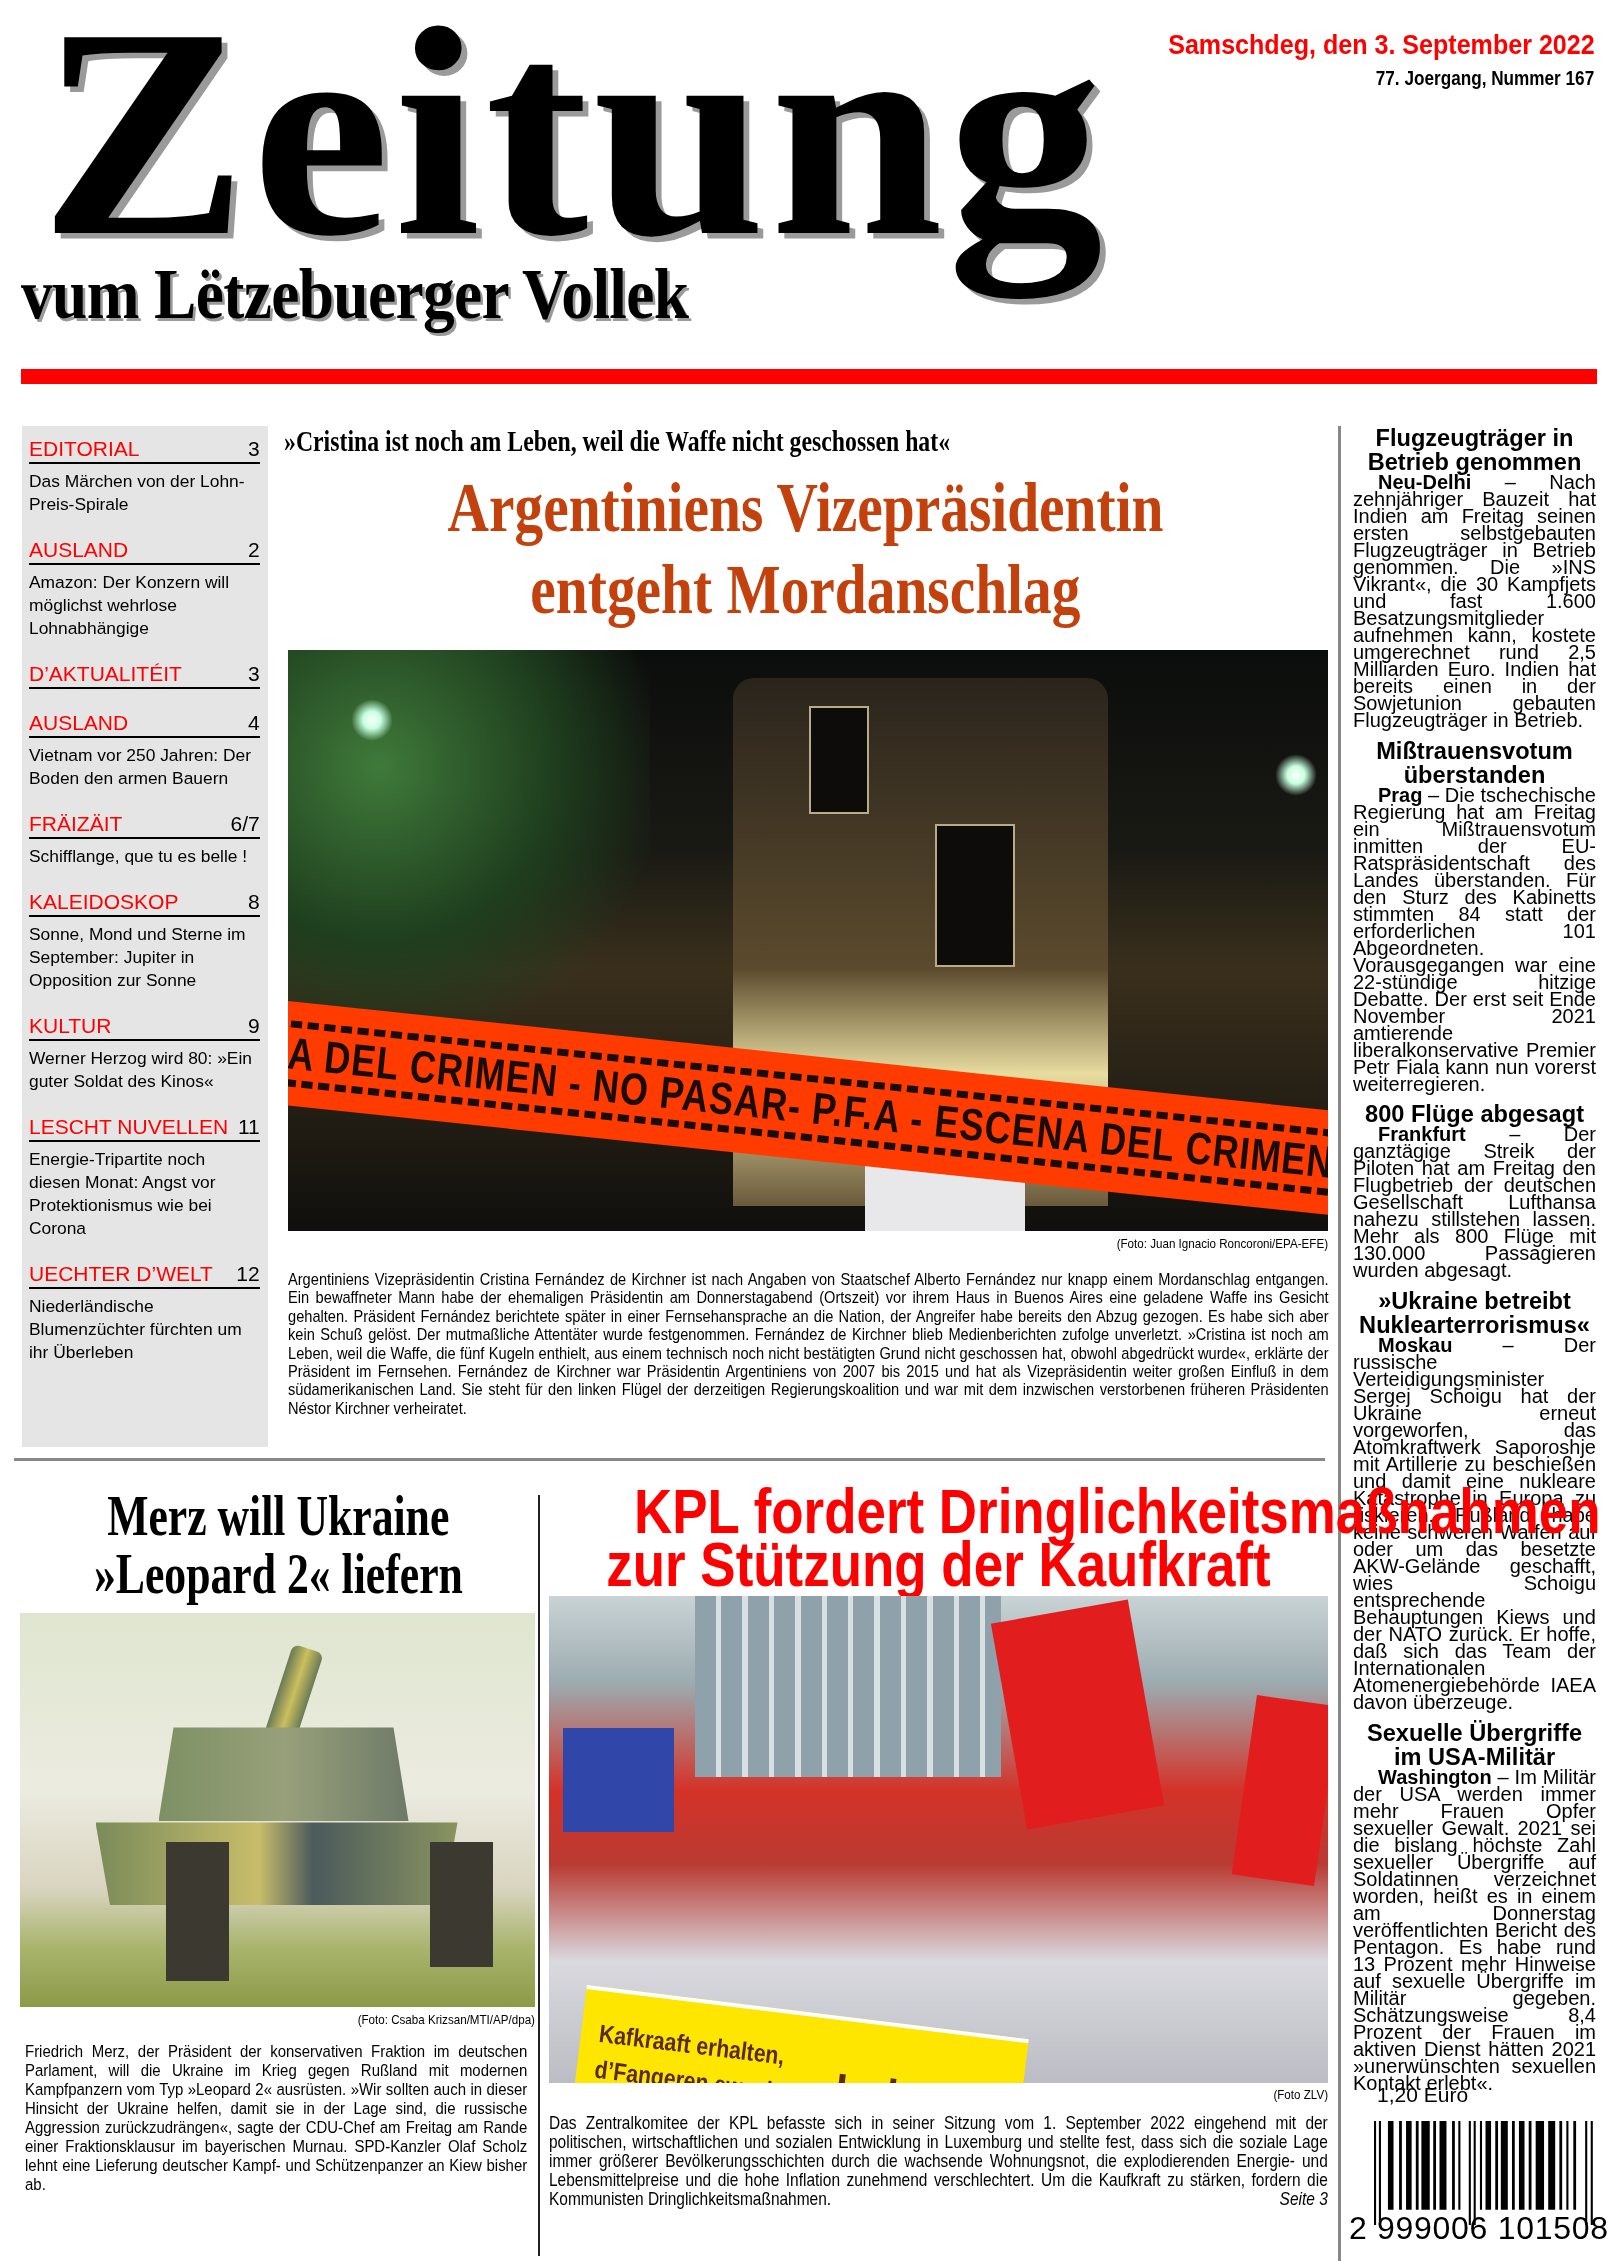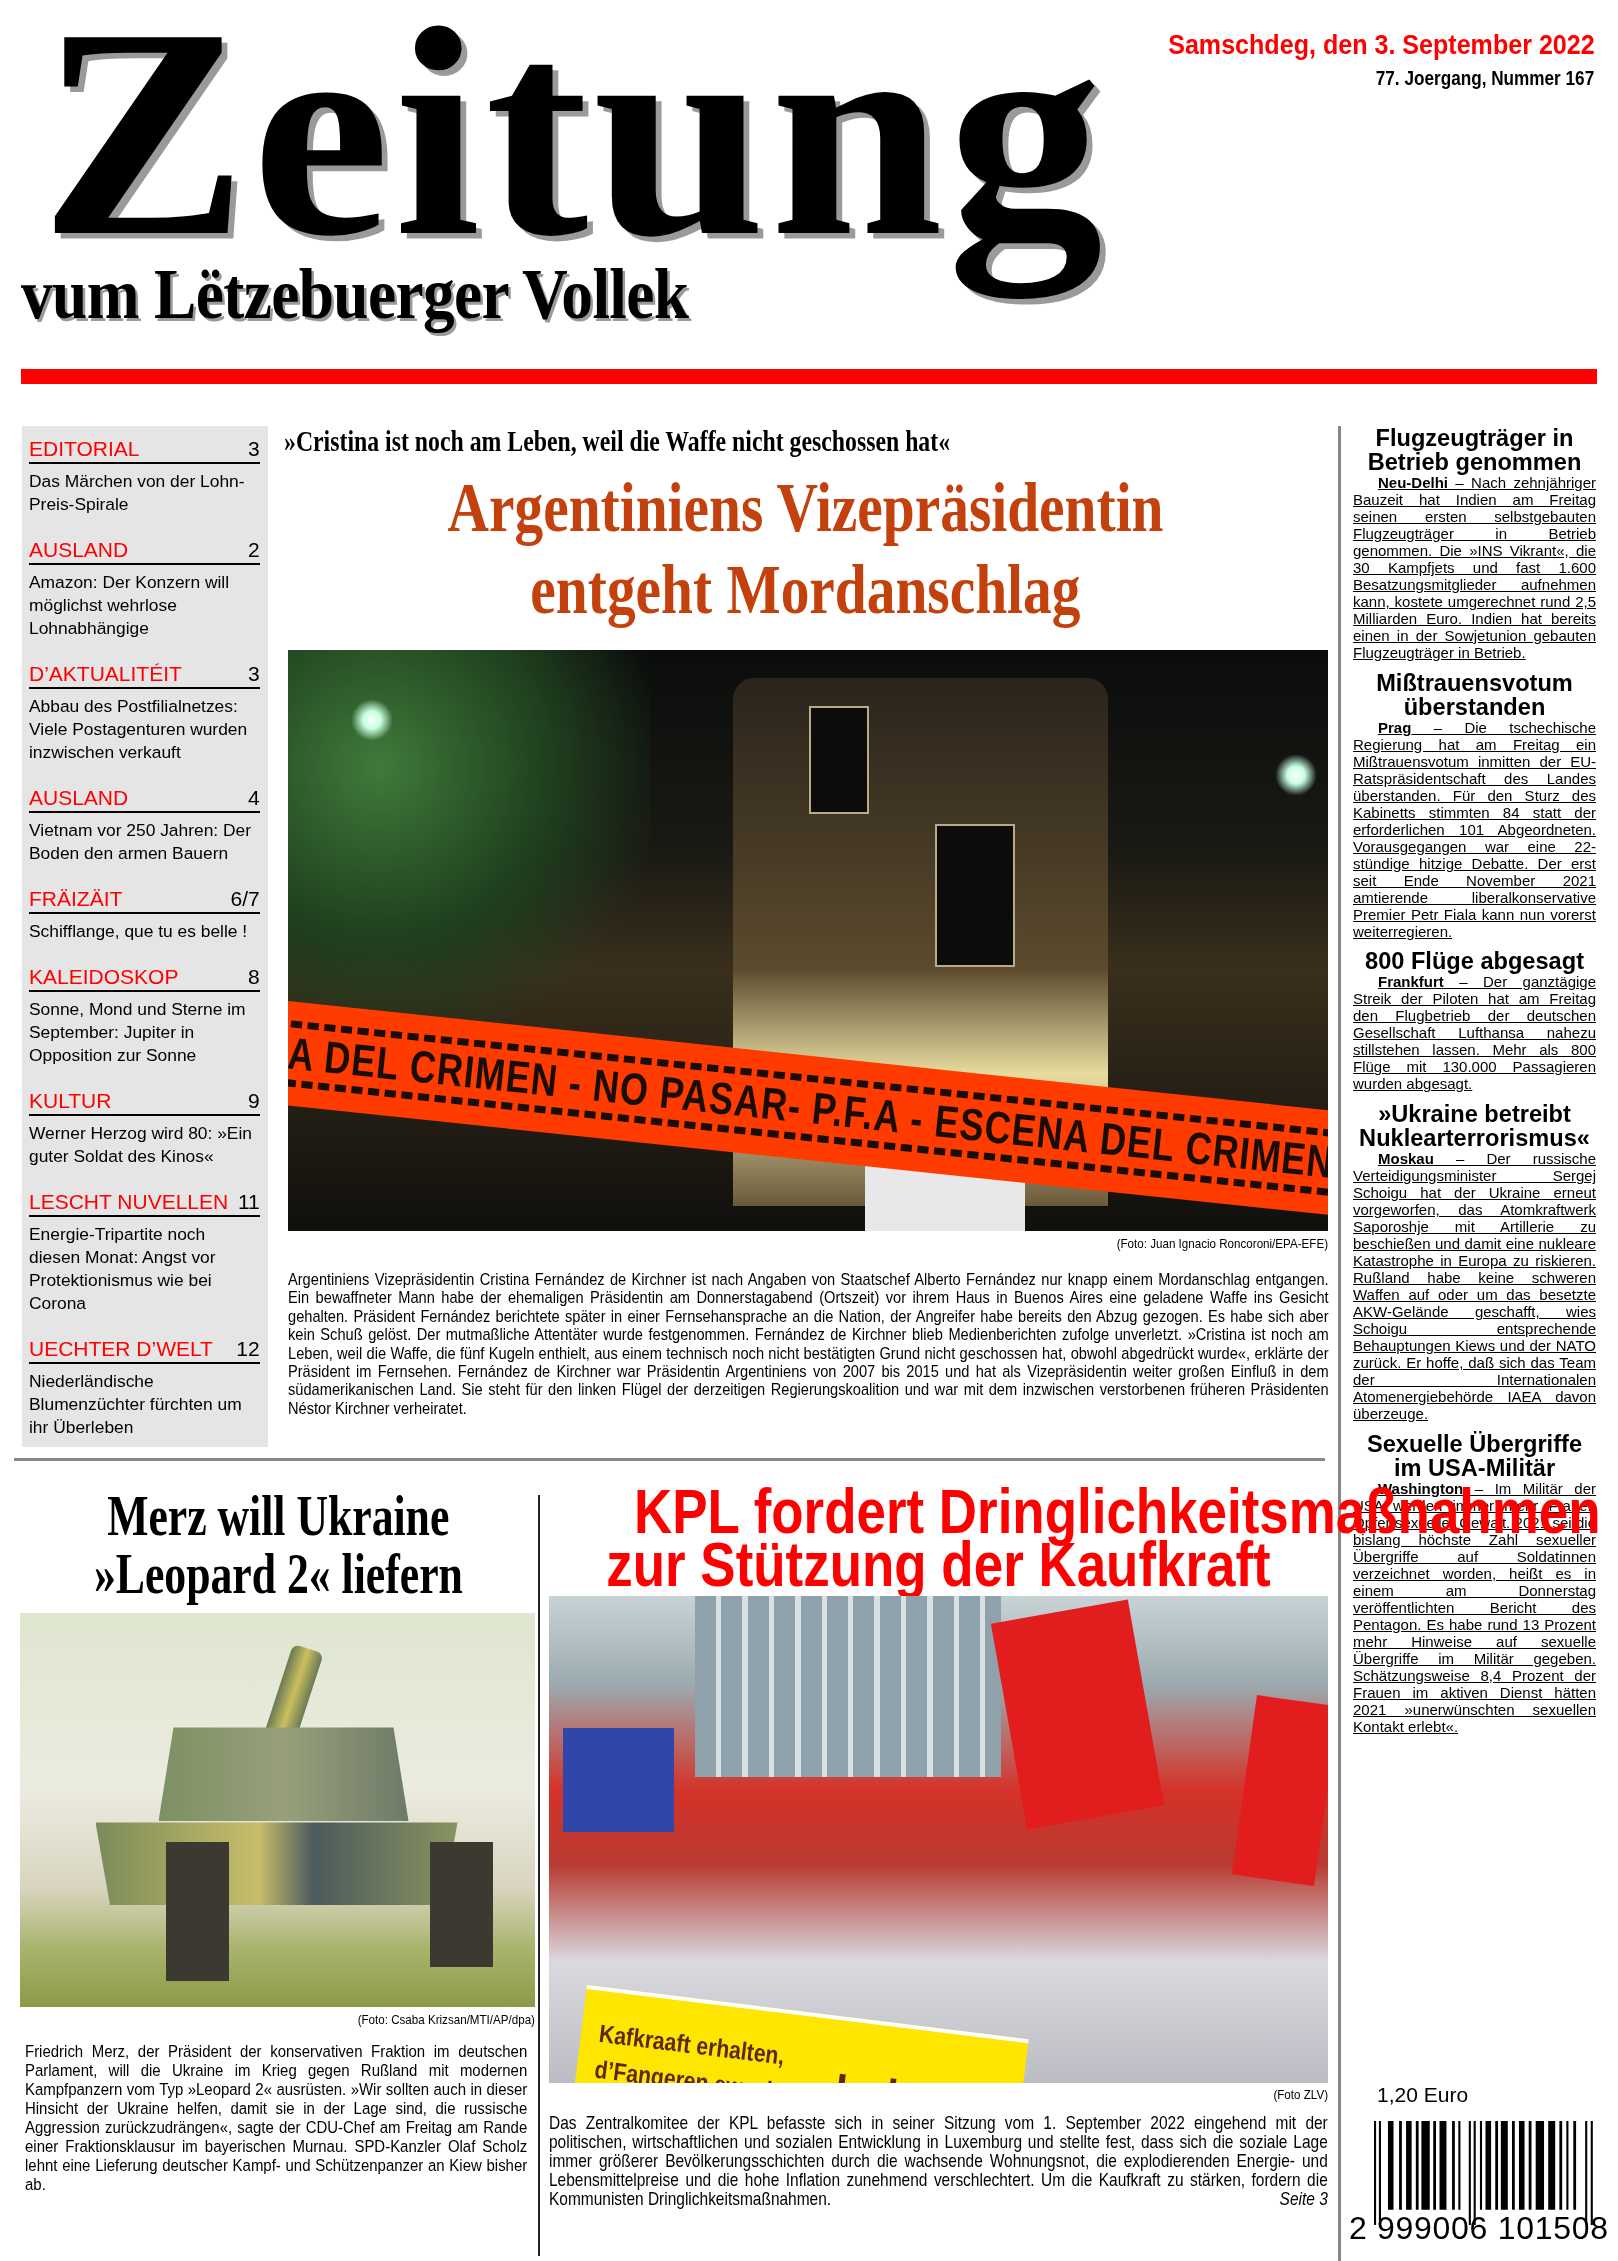--- a/index.html
+++ b/index.html
@@ -38,21 +38,21 @@
   .caption { font-size:13.2px; line-height:15.3px; text-align:right; transform:scaleX(0.88); transform-origin:right top; white-space:nowrap; }
   .body-narrow { font-size:17px; line-height:18.4px; text-align:justify; transform:scaleX(0.86); transform-origin:left top; }
   .main-body { left:288px; top:1271px; width:1210px; }
 
   .grey-rule { left:14px; top:1458px; width:1311px; height:2.8px; background:#888; }
 
   
   .right-rule { left:1338px; top:426px; width:2.8px; height:1836px; background:#888; }
   .rcol { left:1353px; top:426px; width:243px; }
   .r-head { font-family:Liberation Sans, sans-serif; font-weight:bold; font-size:23.6px; line-height:24px; text-align:center; }
-  .r-body { font-size:15px; line-height:17px; text-align:justify; text-indent:25px; hyphens:manual;text-decoration:underline; }
+  .r-body { font-size:20px; line-height:17px; text-align:justify; text-indent:25px; hyphens:manual; }
   .r-body b { font-weight:bold; }
   .r-item { margin-bottom:9.7px; }
 
   .price { left:1377px; top:2083px; font-size:21px; line-height:23.6px; }
   .barcode { left:1374px; top:2121px; width:223px; height:104px; }
   .bc-num { left:1349px; top:2211px; font-size:32px; line-height:35px; letter-spacing:0.7px; }
 
   
   .merz-head { left:21px; top:1487px; width:515px; text-align:center; font-family:"Liberation Serif", serif; font-weight:bold; font-size:56px; line-height:58px; }
   .merz-inner { display:inline-block; transform:scaleX(0.78); transform-origin:center top; white-space:nowrap; }
@@ -102,21 +102,20 @@
         <span class="toc-sec">AUSLAND</span>
         <span class="toc-page">2</span>
       </div>
     <div class="toc-text">Amazon: Der Konzern will möglichst wehrlose Lohnabhängige</div>
   </div>
   <div class="toc-item">
     <div class="toc-head">
         <span class="toc-sec">D’AKTUALITÉIT</span>
         <span class="toc-page">3</span>
       </div>
-    <div class="toc-text">Abbau des Postfilialnetzes: Viele Postagenturen wurden inzwischen verkauft</div>
   </div>
   <div class="toc-item">
     <div class="toc-head">
         <span class="toc-sec">AUSLAND</span>
         <span class="toc-page">4</span>
       </div>
     <div class="toc-text">Vietnam vor 250 Jahren: Der Boden den armen Bauern</div>
   </div>
   <div class="toc-item">
     <div class="toc-head">

